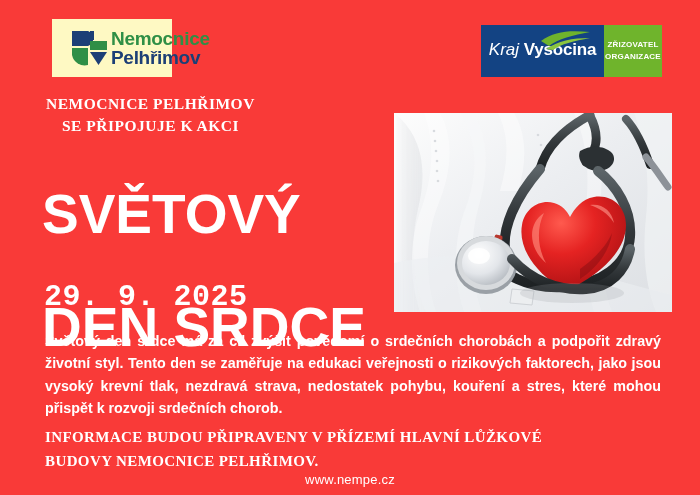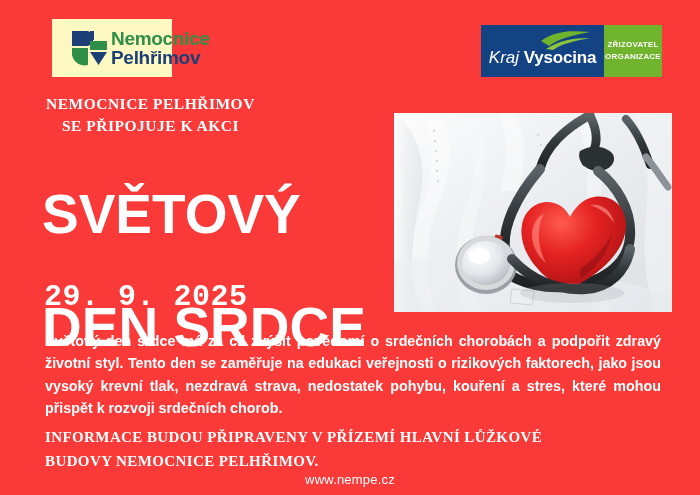--- a/index.html
+++ b/index.html
@@ -62,21 +62,21 @@
     display: flex;
     align-items: stretch;
   }
   #kraj-blue {
     width: 123px;
     background: #134383;
     position: relative;
     display: flex;
     align-items: flex-end;
     justify-content: center;
-    padding-bottom: 11px;
+    padding-bottom: 19px;
     box-sizing: border-box;
   }
   #kraj-wordmark {
     white-space: nowrap;
     color: #ffffff;
     font-family: "Liberation Sans", sans-serif;
     font-size: 17px;
     line-height: 1;
   }
   #kraj-word-kraj { font-weight: normal; font-style: italic; }

